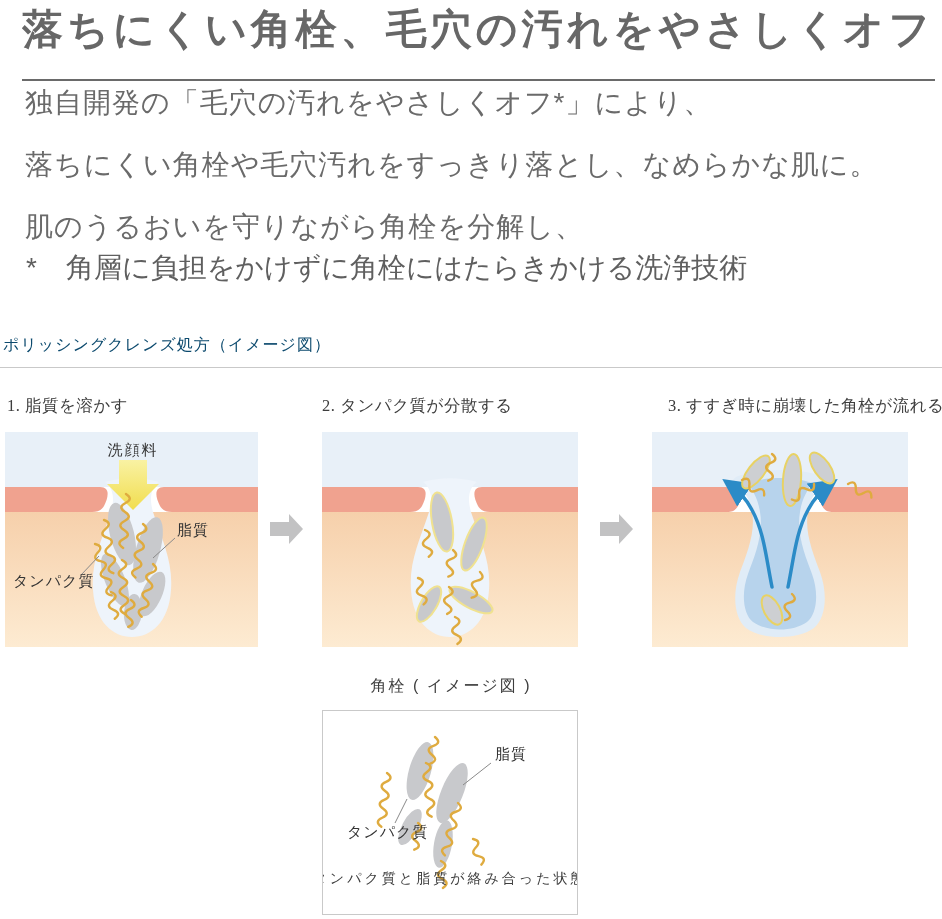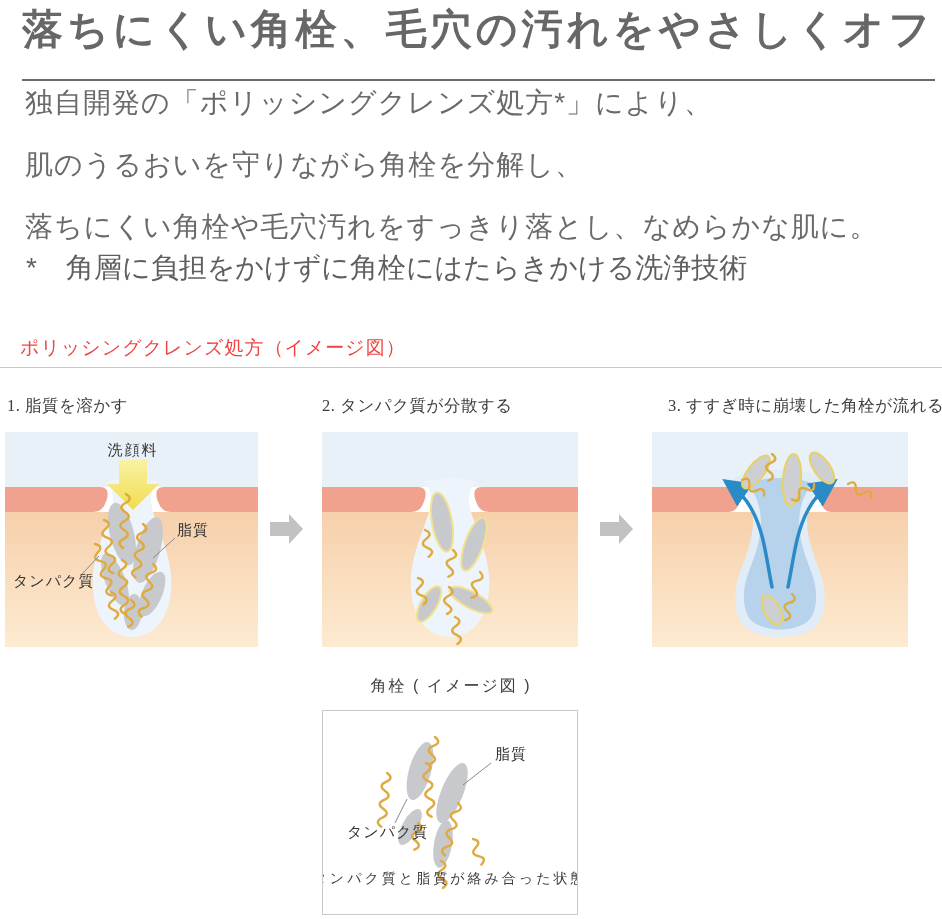--- a/index.html
+++ b/index.html
@@ -5,21 +5,21 @@
   html,body{margin:0;padding:0;background:#fff;}
   body{font-family:"Liberation Sans","DejaVu Sans",sans-serif;}
   .canvas{position:relative;width:942px;height:919px;background:#fff;overflow:hidden;}
   .page-title{position:absolute;left:22px;top:2px;margin:0;font-size:41px;font-weight:bold;
     color:#676767;letter-spacing:4px;border-bottom:2px solid #6a6a6a;padding-bottom:22px;
     display:inline-block;white-space:nowrap;}
   .intro{position:absolute;left:25px;top:72px;font-size:28px;color:#6a6a6a;letter-spacing:1px;}
   .intro .line{height:62px;line-height:62px;white-space:nowrap;}
   .footnote{position:absolute;left:26px;top:249px;font-size:28px;color:#5f5f5f;white-space:nowrap;}
   .footnote .marker{display:inline-block;width:40px;}
-  .section-title{position:absolute;left:20px;top:335px;font-size:19px;color:#ef4444;letter-spacing:1px;}
+  .section-title{position:absolute;left:3px;top:335px;font-size:16px;color:#0c4a6e;letter-spacing:1px;}
   .divider{position:absolute;left:0;top:367px;width:942px;height:1px;background:#c9c9c9;}
   .step-label{position:absolute;top:395px;font-size:16.5px;color:#3d3d3d;white-space:nowrap;letter-spacing:0.5px;font-family:Liberation Serif, serif;}
   .panel{position:absolute;top:432px;height:192px;}
   .step-arrow{position:absolute;top:511px;width:36px;height:36px;}
   .figure-title{position:absolute;left:322px;top:676px;width:258px;text-align:center;
     font-size:16px;color:#3d3d3d;letter-spacing:2px;white-space:nowrap;}
   .plug-box{position:absolute;left:322px;top:710px;width:256px;height:205px;border:1px solid #c9c9c9;
     background:#fff;box-sizing:border-box;}
   svg text{font-family:"Liberation Sans","DejaVu Sans",sans-serif;}
 </style>
@@ -42,23 +42,23 @@
       </linearGradient>
       <marker id="mArr" markerWidth="10" markerHeight="10" refX="6" refY="4" orient="auto">
         <path d="M0,0 L8,4 L0,8 Z" fill="#2b8bc7"></path>
       </marker>
     </defs>
   </svg>
 
   <h1 class="page-title">落ちにくい角栓、毛穴の汚れをやさしくオフ</h1>
 
   <div class="intro">
-    <div class="line">独自開発の「ポリッシングクレンズ処方*」により、</div>
+    <div class="line">独自開発の「毛穴の汚れをやさしくオフ*」により、</div>
+    <div class="line">落ちにくい角栓や毛穴汚れをすっきり落とし、なめらかな肌に。</div>
     <div class="line">肌のうるおいを守りながら角栓を分解し、</div>
-    <div class="line">落ちにくい角栓や毛穴汚れをすっきり落とし、なめらかな肌に。</div>
   </div>
 
   <div class="footnote">
     <span class="marker">*</span><span>角層に負担をかけずに角栓にはたらきかける洗浄技術</span>
   </div>
 
   <div class="section-title">ポリッシングクレンズ処方（イメージ図）</div>
   <div class="divider"></div>
 
   <div class="step-label" style="left:7px">1. 脂質を溶かす</div>

